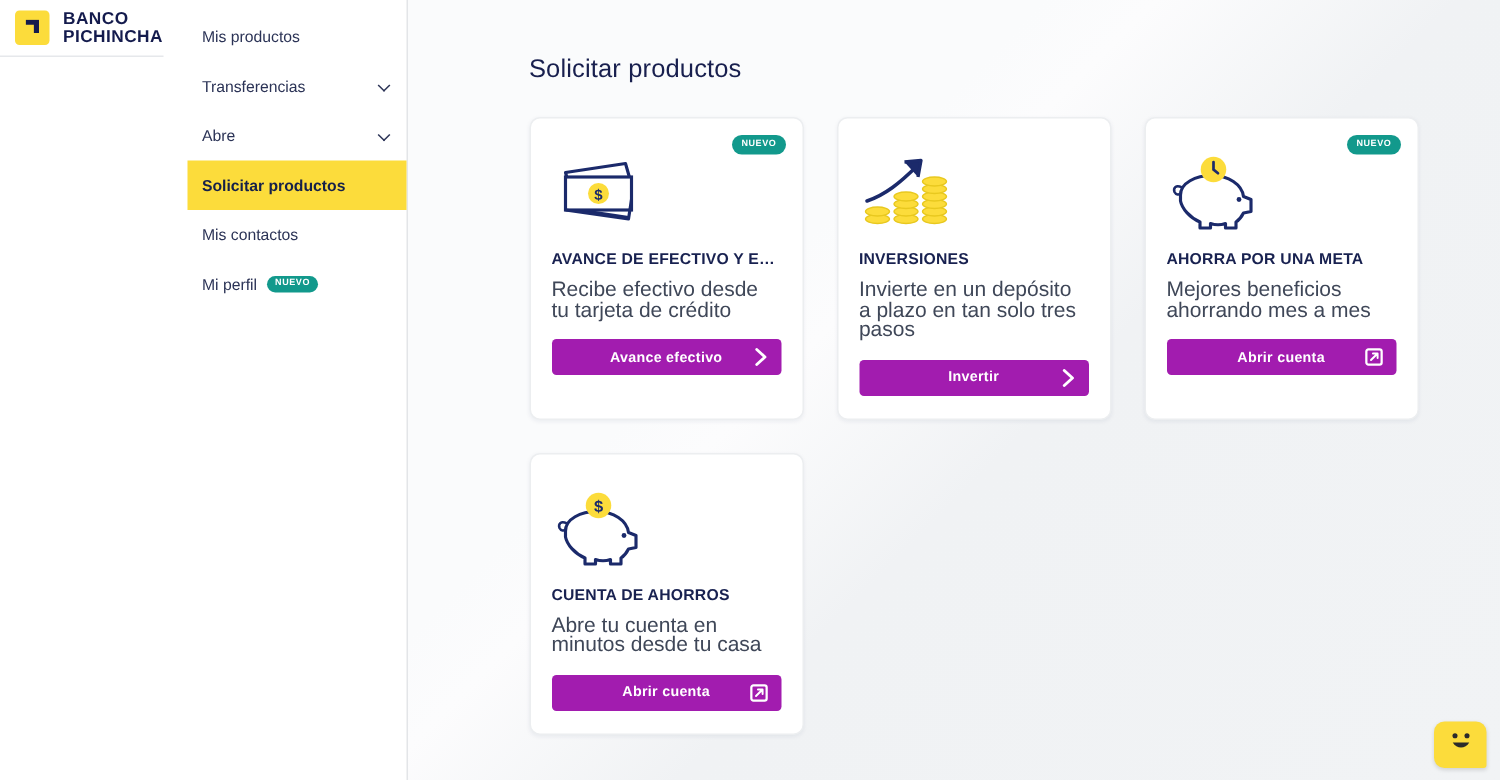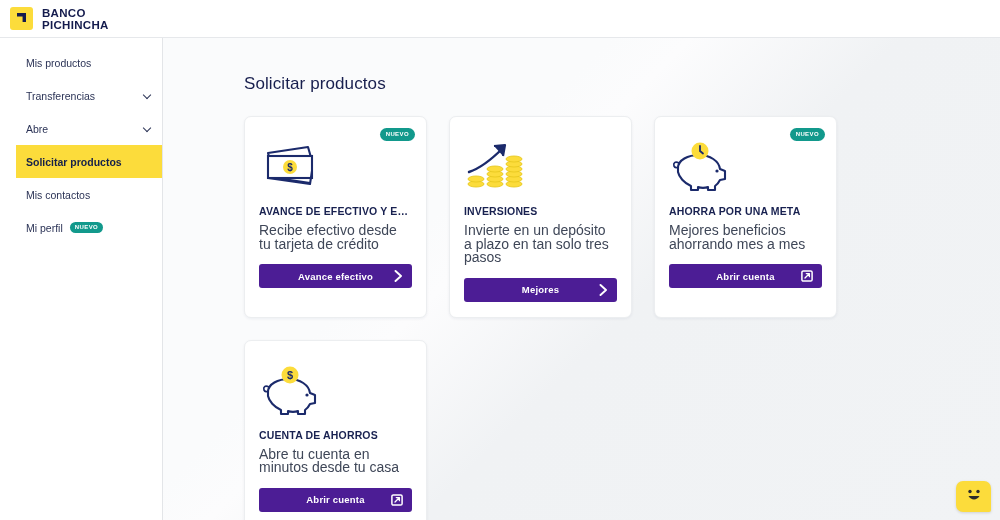--- a/index.html
+++ b/index.html
@@ -10,21 +10,21 @@
     overflow: hidden;
     font-family: "Liberation Sans", sans-serif;
     background: #ffffff;
   }
 
   .app {
     width: 1000px;
     height: 520px;
     position: relative;
     display: flex;
-    flex-direction: column;
+    flex-direction: row;
     background: #ffffff;
   }
 
   
   .header {
     height: 38px;
     flex: 0 0 38px;
     background: #ffffff;
     border-bottom: 1px solid #e6e8eb;
     display: flex;
@@ -219,21 +219,21 @@
   .card-desc {
     font-size: 14px;
     color: #3f4758;
     line-height: 13.5px;
     min-height: 27px;
     margin-bottom: 13px;
   }
 
   .card-btn {
     height: 24px;
-    background: #4c1d95;
+    background: #a21caf;
     border: none;
     border-radius: 3px;
     width: 100%;
     display: flex;
     align-items: center;
     justify-content: center;
     position: relative;
     cursor: pointer;
     padding: 0;
   }
@@ -368,21 +368,21 @@
                   <ellipse cx="49" cy="36" rx="8" ry="3"></ellipse>
                     <ellipse cx="49" cy="31" rx="8" ry="3"></ellipse>
                   <ellipse cx="49" cy="26" rx="8" ry="3"></ellipse>
                     <ellipse cx="49" cy="21" rx="8" ry="3"></ellipse>
                 </g>
               </svg>
             </div>
             <div class="card-title">INVERSIONES</div>
             <div class="card-desc">Invierte en un depósito a plazo en tan solo tres pasos</div>
             <button class="card-btn">
-              <span class="card-btn-label">Mejores</span>
+              <span class="card-btn-label">Invertir</span>
               <span class="btn-icon">
                 <svg width="9" height="12" viewBox="0 0 9 12">
                     <path d="M1.5 1 L7 6 L1.5 11" fill="none" stroke="#ffffff" stroke-width="1.9" stroke-linecap="round" stroke-linejoin="round"></path>
                   </svg>
               </span>
             </button>
           </div>
 
           <div class="card">
             <span class="card-badge">NUEVO</span>

